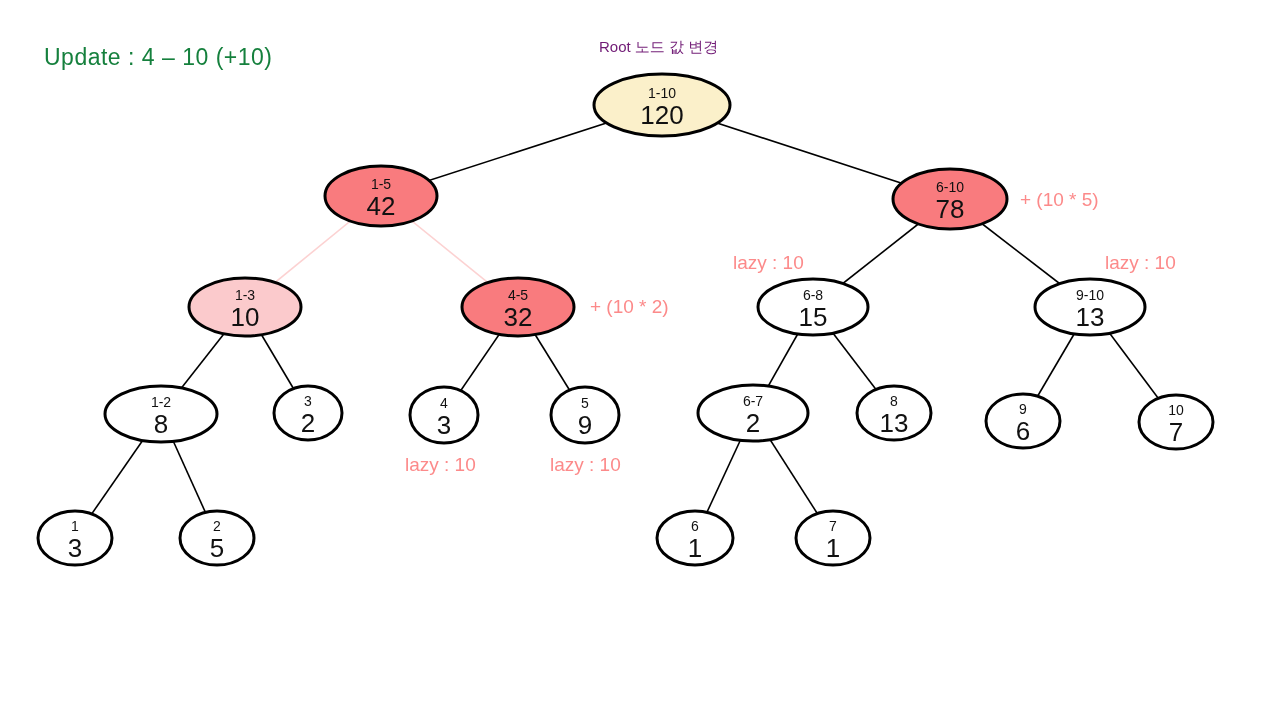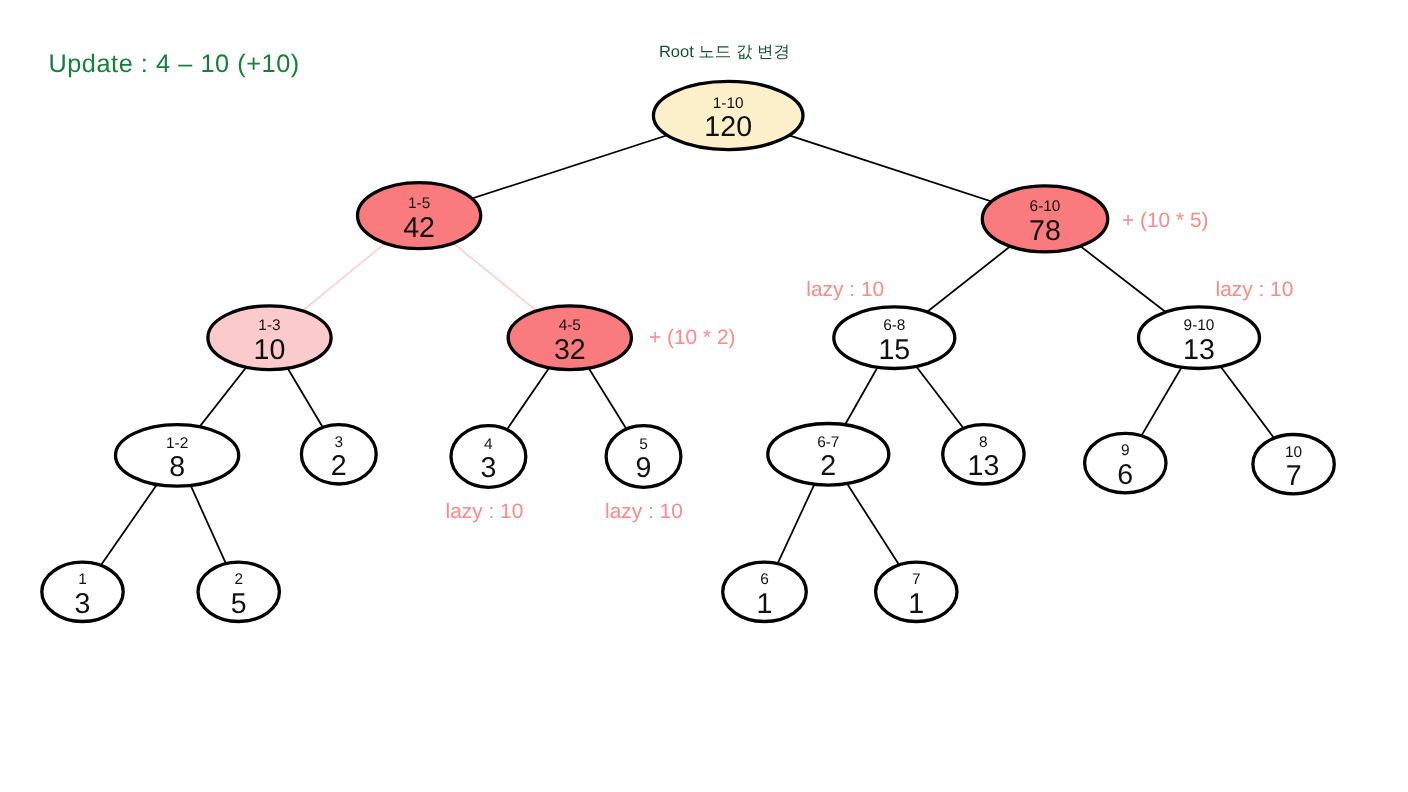--- a/index.html
+++ b/index.html
@@ -25,21 +25,21 @@
     font-weight: 500;
     color: #15803d;
     letter-spacing: 0.5px;
     margin-top: 14px;
   }
   .subtitle {
     position: absolute;
     left: 599px;
     top: 38px;
     font-size: 15px;
-    color: #14532d;
+    color: #701a75;
   }
   svg { position: absolute; left: 0; top: 0; }
   .edge {
     stroke: #000000;
     stroke-width: 1.6;
     fill: none;
   }
   ellipse.node-shape {
     stroke: #000000;
     stroke-width: 3;

